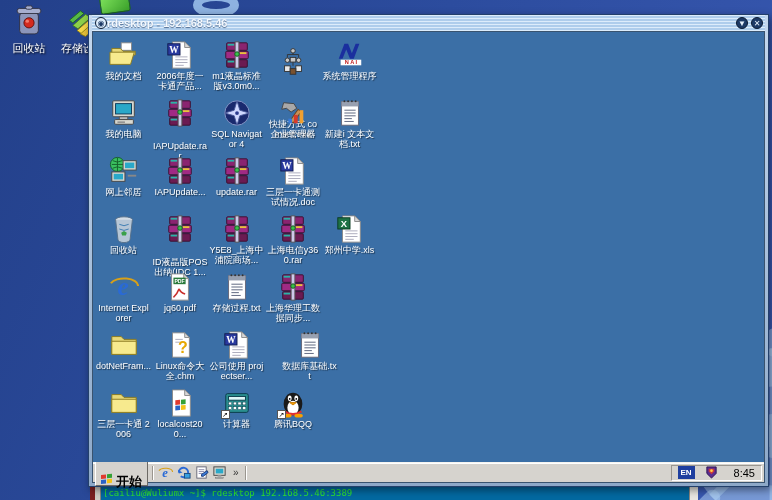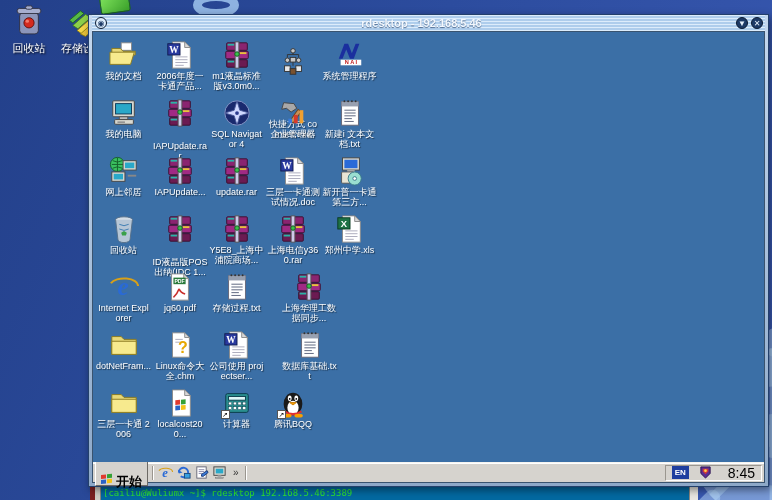--- a/index.html
+++ b/index.html
@@ -21,21 +21,21 @@
 
   
   .window { position:absolute; left:88px; top:14px; width:681px; height:473px; z-index:2;
             background:linear-gradient(180deg,#c4d8ee,#8da8c8); border:1px solid #23406b;
             box-shadow:2px 3px 8px rgba(0,0,0,.45); padding:3px; padding-top:0; }
   .titlebar { height:16px; display:flex; align-items:center; position:relative;
               background:repeating-linear-gradient(180deg,#dcecfb 0 1px,#aecdec 1px 3px); }
   .tb-btn { width:12px; height:12px; border-radius:50%; background:#1d3a66; color:#e8f2fc;
             font-size:8px; line-height:12px; text-align:center; border:1px solid #0c1c34; cursor:pointer; flex:0 0 auto; }
   .tb-menu { margin-left:3px; background:#dcecfb; color:#1d3a66; }
-  .tb-title { flex:1; text-align:center; font-size:11px; font-weight:bold; color:#f4f8fd;
+  .tb-title { flex:1; font-size:11px; font-weight:bold; color:#f4f8fd;
               text-shadow:0 1px 1px #4a6a92; white-space:nowrap; overflow:hidden; }
   .tb-right { display:flex; gap:3px; margin-right:2px; }
 
   .win-body { position:relative; width:673px; height:452px; border:1px solid #39536f; background:#3b6fa6;
               display:flex; flex-direction:column; }
   .rd-desktop { position:relative; flex:1; overflow:hidden; background:#3b6fa6; }
 
   .desk-icon { position:absolute; width:55px; display:flex; flex-direction:column; align-items:center; cursor:default; }
   .desk-icon .pic { width:30px; height:30px; position:relative; }
   .desk-icon .pic svg { width:100%; height:100%; display:block; }
@@ -55,21 +55,21 @@
   .quick-launch { display:flex; align-items:center; gap:3px; }
   .ql-icon { width:15px; height:15px; cursor:pointer; }
   .ql-icon svg { width:100%; height:100%; display:block; }
   .chevron { font-size:10px; color:#333; cursor:pointer; padding:0 2px; }
   .tb-space { flex:1; height:16px; }
   .tray { display:flex; align-items:center; gap:10px; height:16px; padding:0 6px;
           border:1px solid; border-color:#9a968f #fff #fff #9a968f; }
   .tray-lang { width:17px; height:13px; background:#1f3f9f; color:#fff; font-size:8px; font-weight:bold;
                display:flex; align-items:center; justify-content:center; cursor:pointer; }
   .tray-badge { width:13px; height:13px; cursor:pointer; }
-  .tray-clock { font-size:14px; color:#000; padding-left:6px; }
+  .tray-clock { font-size:11px; color:#000; padding-left:6px; }
 
   
   .terminal { position:absolute; left:90px; top:486px; width:608px; height:14px; z-index:1;
               display:flex; border-top:1px solid #efece6; }
   .term-tag { width:5px; background:#7c1f1f; }
   .term-frame { width:6px; background:#cfccc4; border-right:1px solid #8a8780; }
   .term-screen { flex:1; background:#0369a1; overflow:hidden; padding:1px 2px; }
   .term-screen .line { font-family:"DejaVu Sans Mono",monospace; font-size:9px; color:#2ee52e; white-space:nowrap; }
   .term-scroll { width:9px; background:#e9e7e2; border-left:1px solid #8a8780; }
 </style>
@@ -326,33 +326,20 @@
               <path d="M21 2 v6 h6 z" fill="#d8d8d8" stroke="#8a8a8a"></path>
               <g stroke="#aab" stroke-width="1">
                 <path d="M11 18 h13 M11 21 h13 M11 24 h13 M11 27 h9"></path>
               </g>
               <rect x="3" y="4" width="13" height="12" fill="#2a3a9f" stroke="#101a50"></rect>
               <text x="9.5" y="13.5" font-size="10" fill="#fff" text-anchor="middle" font-weight="bold" font-family="Liberation Serif,serif">W</text>
             </svg>
           </div>
           <div class="lbl">三层一卡通测试情况.doc</div>
         </div>
-        <div class="desk-icon" style="left: 229px; top: 124px;">
-          <div class="pic">
-            <svg viewBox="0 0 32 32">
-              <rect x="8" y="2" width="18" height="13" fill="#d8d8d0" stroke="#444"></rect>
-              <rect x="10" y="4" width="14" height="9" fill="#2a6ad8"></rect>
-              <rect x="13" y="15" width="8" height="2" fill="#aaa"></rect>
-              <rect x="7" y="17" width="13" height="12" rx="1" fill="#e8e4d4" stroke="#555"></rect>
-              <circle cx="21" cy="24" r="7" fill="#9adfd0" stroke="#3a7a8a"></circle>
-              <circle cx="21" cy="24" r="2" fill="#fff" stroke="#3a7a8a"></circle>
-            </svg>
-          </div>
-          <div class="lbl">新开普一卡通第三方...</div>
-        </div>
         <div class="desk-icon" style="left: 3px; top: 182px;">
           <div class="pic">
             <svg viewBox="0 0 32 32">
               <ellipse cx="16" cy="6" rx="9" ry="3" fill="#d4dde6" stroke="#56708a"></ellipse>
               <path d="M7 6 L9.5 27 a6.5 3.5 0 0 0 13 0 L25 6" fill="#b6c6d6" stroke="#56708a"></path>
               <path d="M11 11 q5 3 10 0 M11 16 q5 3 10 0" stroke="#3a7ab0" fill="none"></path>
               <path d="M13 20 l3-2 3 2 -1 3 -4 0 z" fill="#3aa04a"></path>
             </svg>
           </div>
           <div class="lbl">回收站</div>
@@ -448,21 +435,21 @@
                 <circle cx="18" cy="3.5" r="1"></circle>
                 <circle cx="22" cy="3.5" r="1"></circle>
               </g>
               <g stroke="#56607a" stroke-width="1">
                 <path d="M10 13 h12 M10 16 h12 M10 19 h12 M10 22 h8 M10 25 h10"></path>
               </g>
             </svg>
           </div>
           <div class="lbl">存储过程.txt</div>
         </div>
-        <div class="desk-icon" style="left: 172.5px; top: 240px; margin-left: 16px;">
+        <div class="desk-icon" style="left: 172.5px; top: 240px;">
           <div class="pic">
             <svg viewBox="0 0 32 32">
               <rect x="5" y="3" width="22" height="8" rx="1" fill="#8a2470" stroke="#3a0f2e"></rect>
               <rect x="4" y="12" width="24" height="8" rx="1" fill="#a02a84" stroke="#3a0f2e"></rect>
               <rect x="5" y="21" width="22" height="8" rx="1" fill="#6b1b52" stroke="#3a0f2e"></rect>
               <rect x="6" y="4" width="7" height="2" fill="#2ab3a6"></rect>
               <rect x="19" y="13" width="7" height="2" fill="#e8c23a"></rect>
               <rect x="6" y="22" width="7" height="2" fill="#2ab3a6"></rect>
               <rect x="14" y="2" width="4" height="28" fill="#cfc8ea" stroke="#555"></rect>
               <circle cx="16" cy="15" r="2.4" fill="#39c24a" stroke="#1a5a22"></circle>

